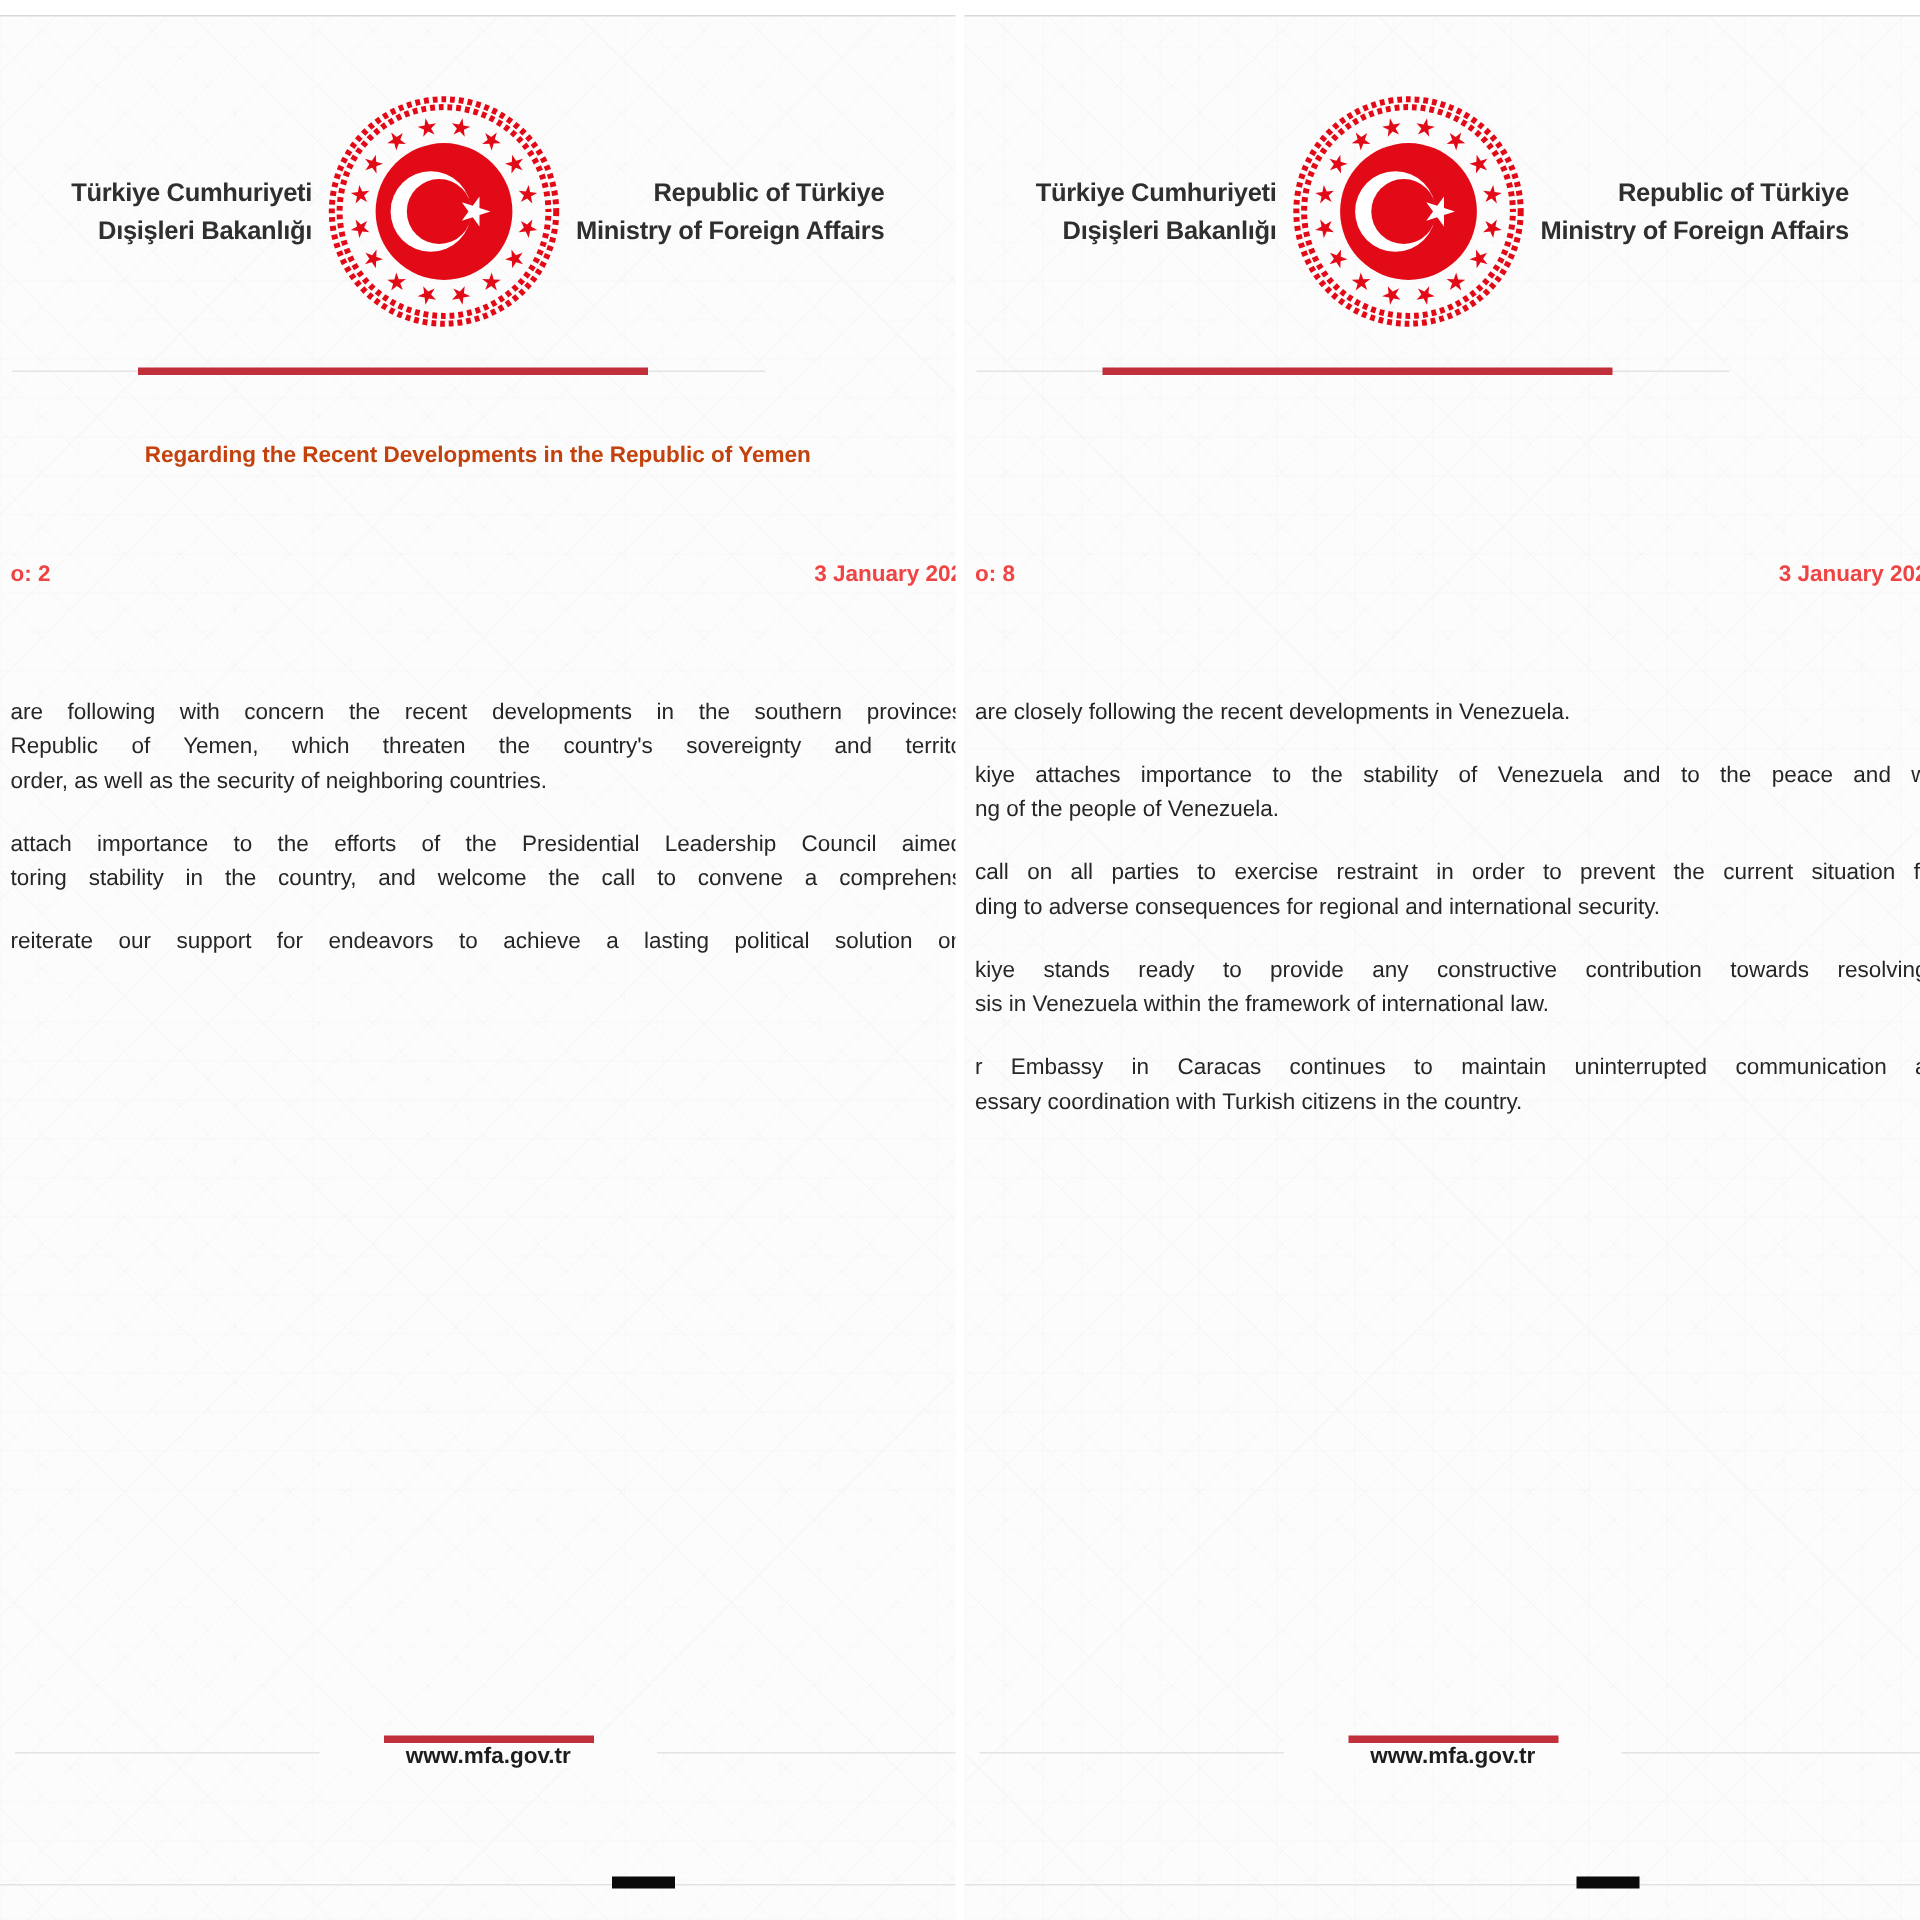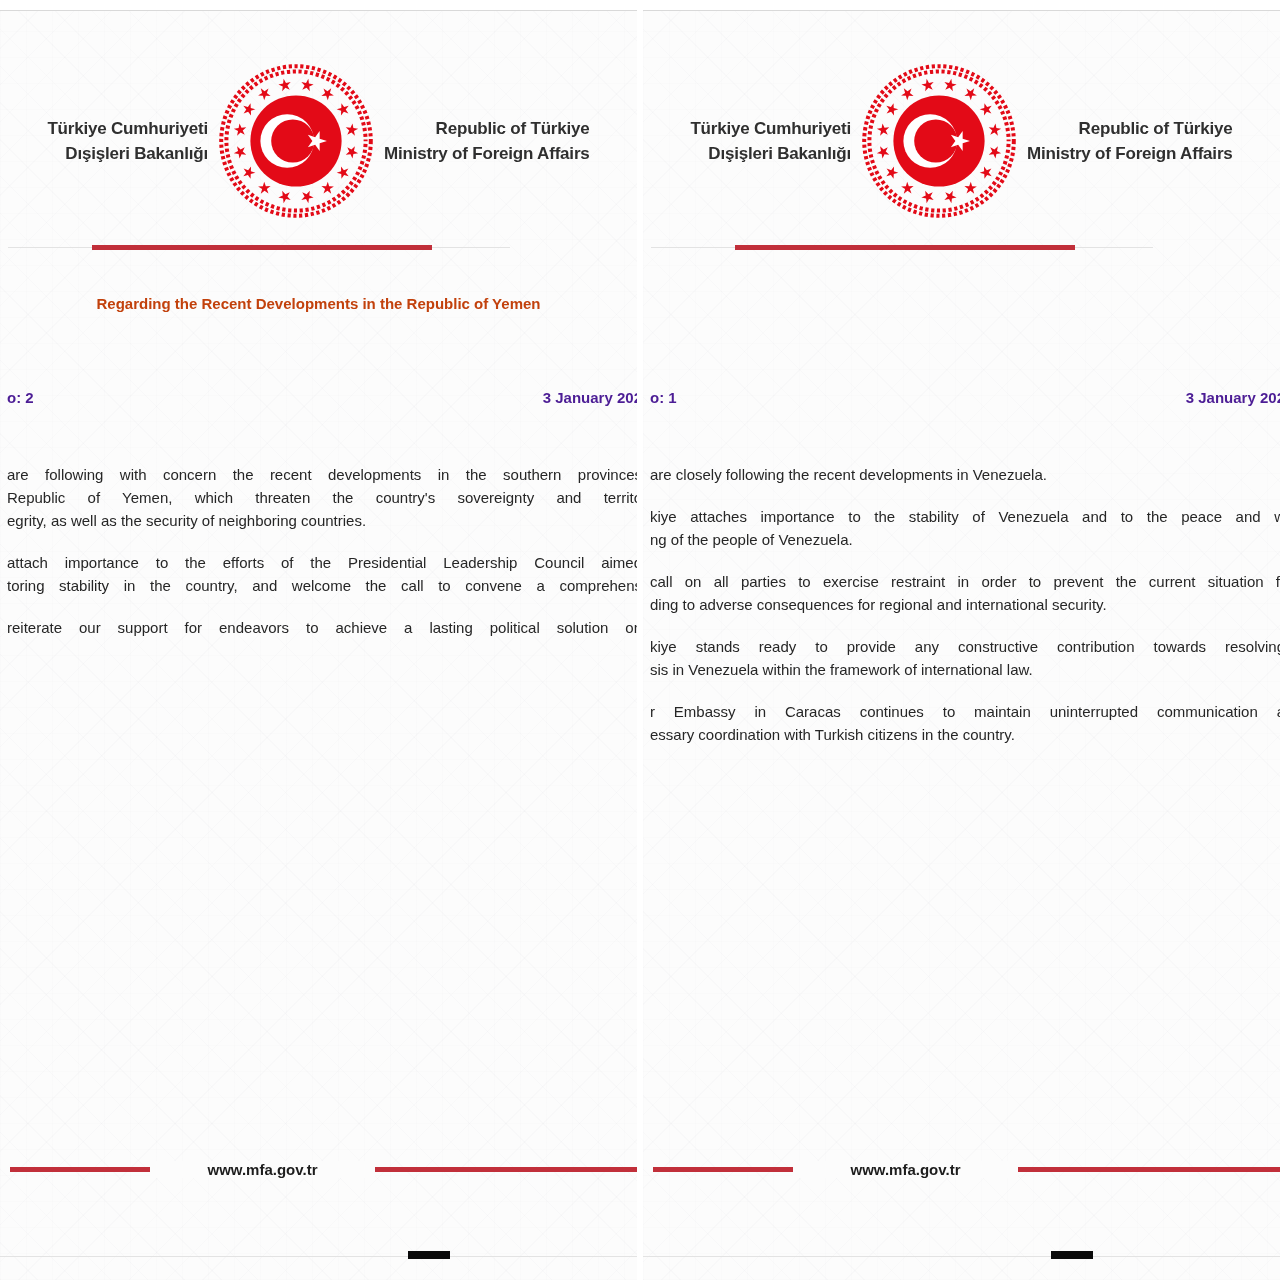--- a/index.html
+++ b/index.html
@@ -69,34 +69,34 @@
     width:340px;height:5px;
     background:var(--line-red);
   }
   .title{
     position:absolute;top:284px;left:0;right:0;
     margin:0;
     text-align:center;white-space:nowrap;
     font-size:15px;font-weight:700;color:#c2410c;
   }
   .meta{
-    position:absolute;top:378px;left:7px;right:-5px;
+    position:absolute;top:363px;left:7px;right:-5px;
     display:flex;justify-content:space-between;
-    font-size:15px;font-weight:700;color:#4c1d95;
+    font-size:15px;font-weight:700;color:#ef4444;
   }
   .bodytext{
     position:absolute;top:452px;left:7px;right:-5px;
     font-size:15px;line-height:23px;color:#262626;
   }
   .para{margin:0 0 19px 0;}
   .bline{text-align:left;}
   .bline.jl{text-align:justify;text-align-last:justify;-moz-text-align-last:justify;text-justify:inter-word;}
   .foot{
     position:absolute;top:1146px;left:10px;right:-4px;height:24px;
-    display:flex;align-items:center;
+    display:flex;align-items:center;flex-direction:column;
   }
   .foot::before{
     content:"";position:absolute;left:0;right:0;top:11px;
     border-top:1px solid var(--hairline);
   }
   .fr{height:5px;background:var(--line-red);position:relative;z-index:1;}
   .fr-left{width:140px;}
   .fr-right{flex:1;}
   .url{
     position:relative;z-index:1;
@@ -172,21 +172,21 @@
 
     <div class="meta">
       <span>o: 2</span>
       <span>3 January 202</span>
     </div>
 
     <div class="bodytext">
         <div class="para">
           <div class="bline jl">are following with concern the recent developments in the southern provinces</div>
           <div class="bline jl">Republic of Yemen, which threaten the country's sovereignty and territo</div>
-          <div class="bline">egrity, as well as the security of neighboring countries.</div>
+          <div class="bline">order, as well as the security of neighboring countries.</div>
         </div>
         <div class="para">
           <div class="bline jl">attach importance to the efforts of the Presidential Leadership Council aimed</div>
           <div class="bline jl">toring stability in the country, and welcome the call to convene a comprehens</div>
         </div>
         <div class="para">
           <div class="bline jl">reiterate our support for endeavors to achieve a lasting political solution on</div>
         </div>
       </div>
 
@@ -239,21 +239,21 @@
         <div>Ministry of Foreign Affairs</div>
       </div>
     </header>
 
     <div class="rule">
       <span class="rule-red"></span>
     </div>
 
 
     <div class="meta">
-      <span>o: 1</span>
+      <span>o: 8</span>
       <span>3 January 202</span>
     </div>
 
     <div class="bodytext">
         <div class="para">
           <div class="bline">are closely following the recent developments in Venezuela.</div>
         </div>
         <div class="para">
           <div class="bline jl">kiye attaches importance to the stability of Venezuela and to the peace and w</div>
           <div class="bline">ng of the people of Venezuela.</div>

